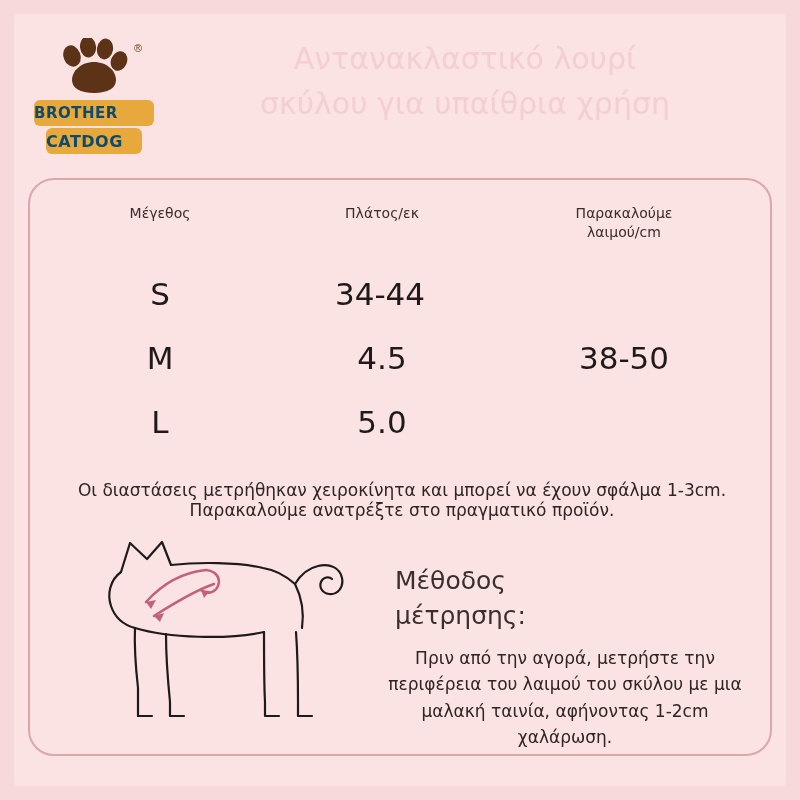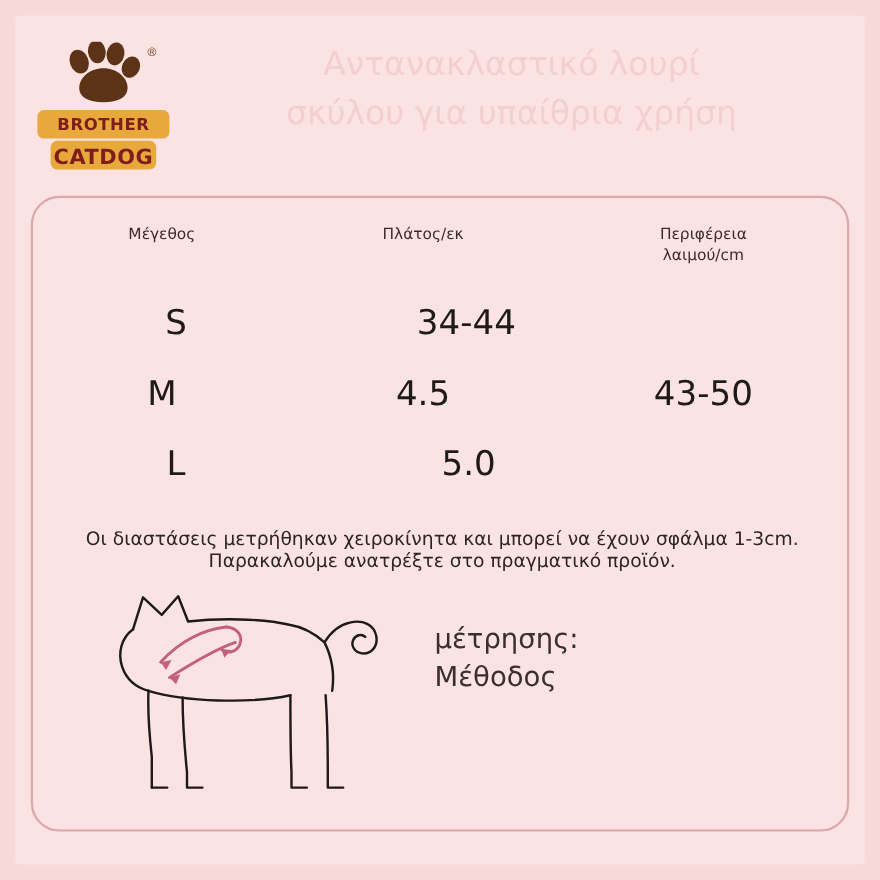--- a/index.html
+++ b/index.html
@@ -66,28 +66,28 @@
     left: 16px;
     top: 94px;
     width: 96px;
     height: 26px;
     background: #e8a93c;
     border-radius: 6px;
   }
   .logo-text1, .logo-text2 {
     position: absolute;
     width: 100%;
-    text-align: center;
+    text-align: left;
     font-family: "DejaVu Sans", sans-serif;
     font-weight: bold;
-    color: #7f1d1d;
+    color: #0c4a6e;
     letter-spacing: 0.5px;
   }
   .logo-text1 { left: 0; top: 4px; font-size: 15px; }
-  .logo-text2 { left: 0; top: 4px; font-size: 19px; }
+  .logo-text2 { left: 0; top: 4px; font-size: 16px; }
 
   
   .header-title {
     position: absolute;
     left: 150px;
     top: 36px;
     width: 630px;
     text-align: center;
     color: #f3cfd0;
     font-size: 30px;
@@ -110,21 +110,20 @@
   
   .table {
     position: absolute;
     left: 30px;
     top: 24px;
     width: 684px;
   }
   .t-row {
     display: flex;
     align-items: center;
-    gap: 44px;
   }
   .t-head .t-cell {
     font-size: 14px;
     color: #3b2b2b;
     line-height: 1.35;
   }
   .t-cell {
     text-align: center;
     font-family: "DejaVu Sans", sans-serif;
     color: #1e1a1a;
@@ -211,34 +210,34 @@
     <div>σκύλου για υπαίθρια χρήση</div>
   </div>
 
   <div class="card">
 
     <div class="table">
       <div class="t-row t-head">
         <div class="t-cell c1">Μέγεθος</div>
         <div class="t-cell c2">Πλάτος/εκ</div>
         <div class="t-cell c3">
-          <div>Περιφέρεια</div>
+          <div>Παρακαλούμε</div>
           <div>λαιμού/cm</div>
         </div>
       </div>
 
       <div class="t-body">
         <div class="t-row">
           <div class="t-cell c1">S</div>
           <div class="t-cell c3">34-44</div>
         </div>
         <div class="t-row">
           <div class="t-cell c1">M</div>
           <div class="t-cell c2">4.5</div>
-          <div class="t-cell c3">43-50</div>
+          <div class="t-cell c3">38-50</div>
         </div>
         <div class="t-row">
           <div class="t-cell c1">L</div>
           <div class="t-cell c2">5.0</div>
         </div>
       </div>
     </div>
 
     <div class="note">Οι διαστάσεις μετρήθηκαν χειροκίνητα και μπορεί να έχουν σφάλμα 1-3cm. Παρακαλούμε ανατρέξτε στο πραγματικό προϊόν.</div>
 
@@ -268,17 +267,18 @@
         <path d="M148 60 C158 61 163 68 160 76 C157 83 148 85 143 80"></path>
       </g>
       <g fill="#c2627a">
         <path d="M88 92 l10 -2 -5 9 z"></path>
         <path d="M96 106 l10 -3 -4 9 z"></path>
         <path d="M143 80 l9 1 -6 7 z"></path>
       </g>
     </svg>
 
     <div class="method-title">
+      <div>Μέθοδος</div>
       <div>μέτρησης:</div>
-      <div>Μέθοδος</div>
-    </div>
+    </div>
+    <div class="method-body">Πριν από την αγορά, μετρήστε την περιφέρεια του λαιμού του σκύλου με μια μαλακή ταινία, αφήνοντας 1-2cm χαλάρωση.</div>
   </div>
 </div>
 
 </body></html>

